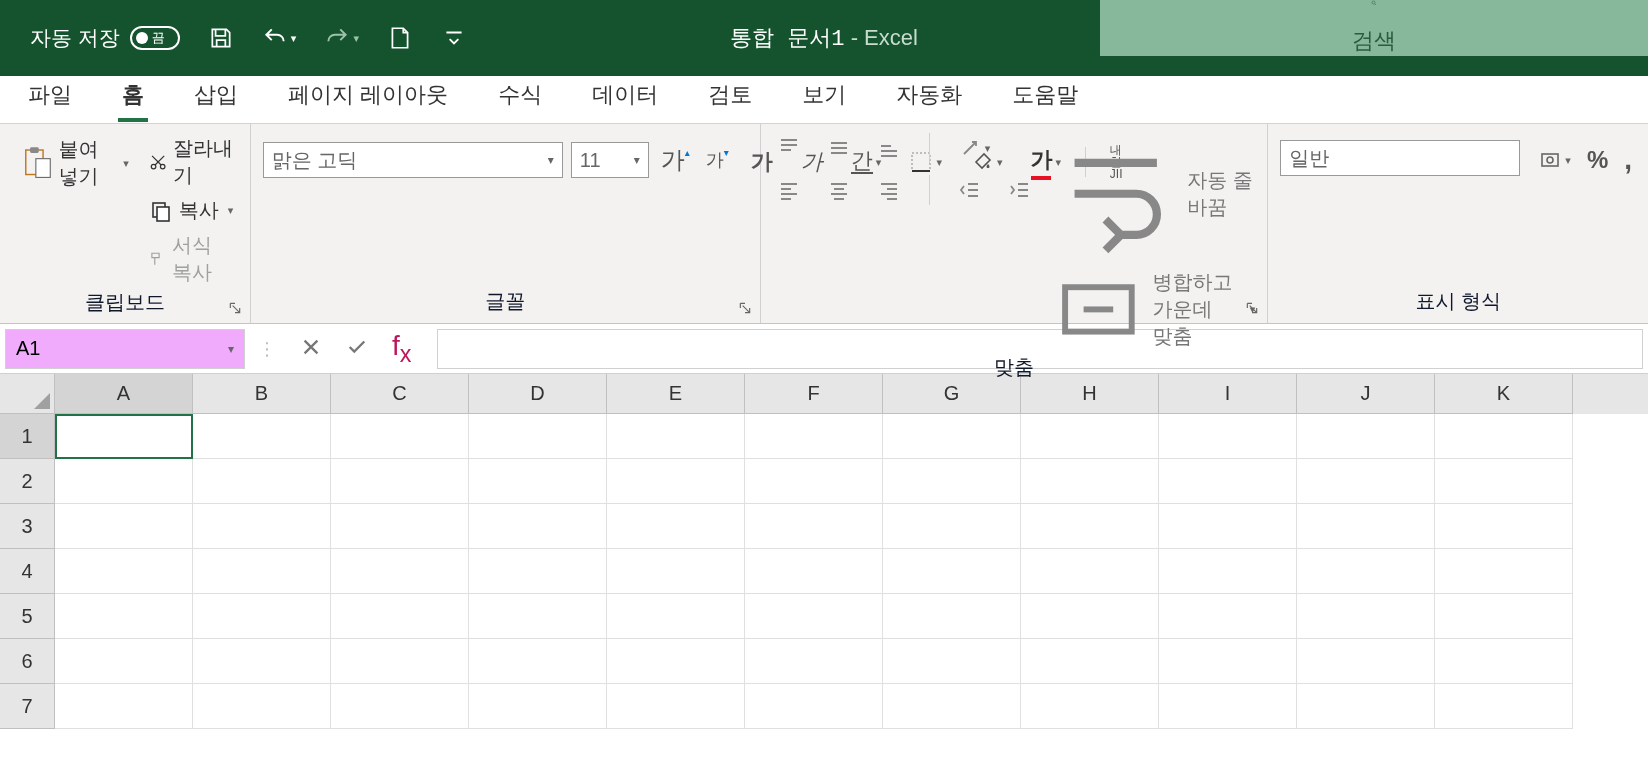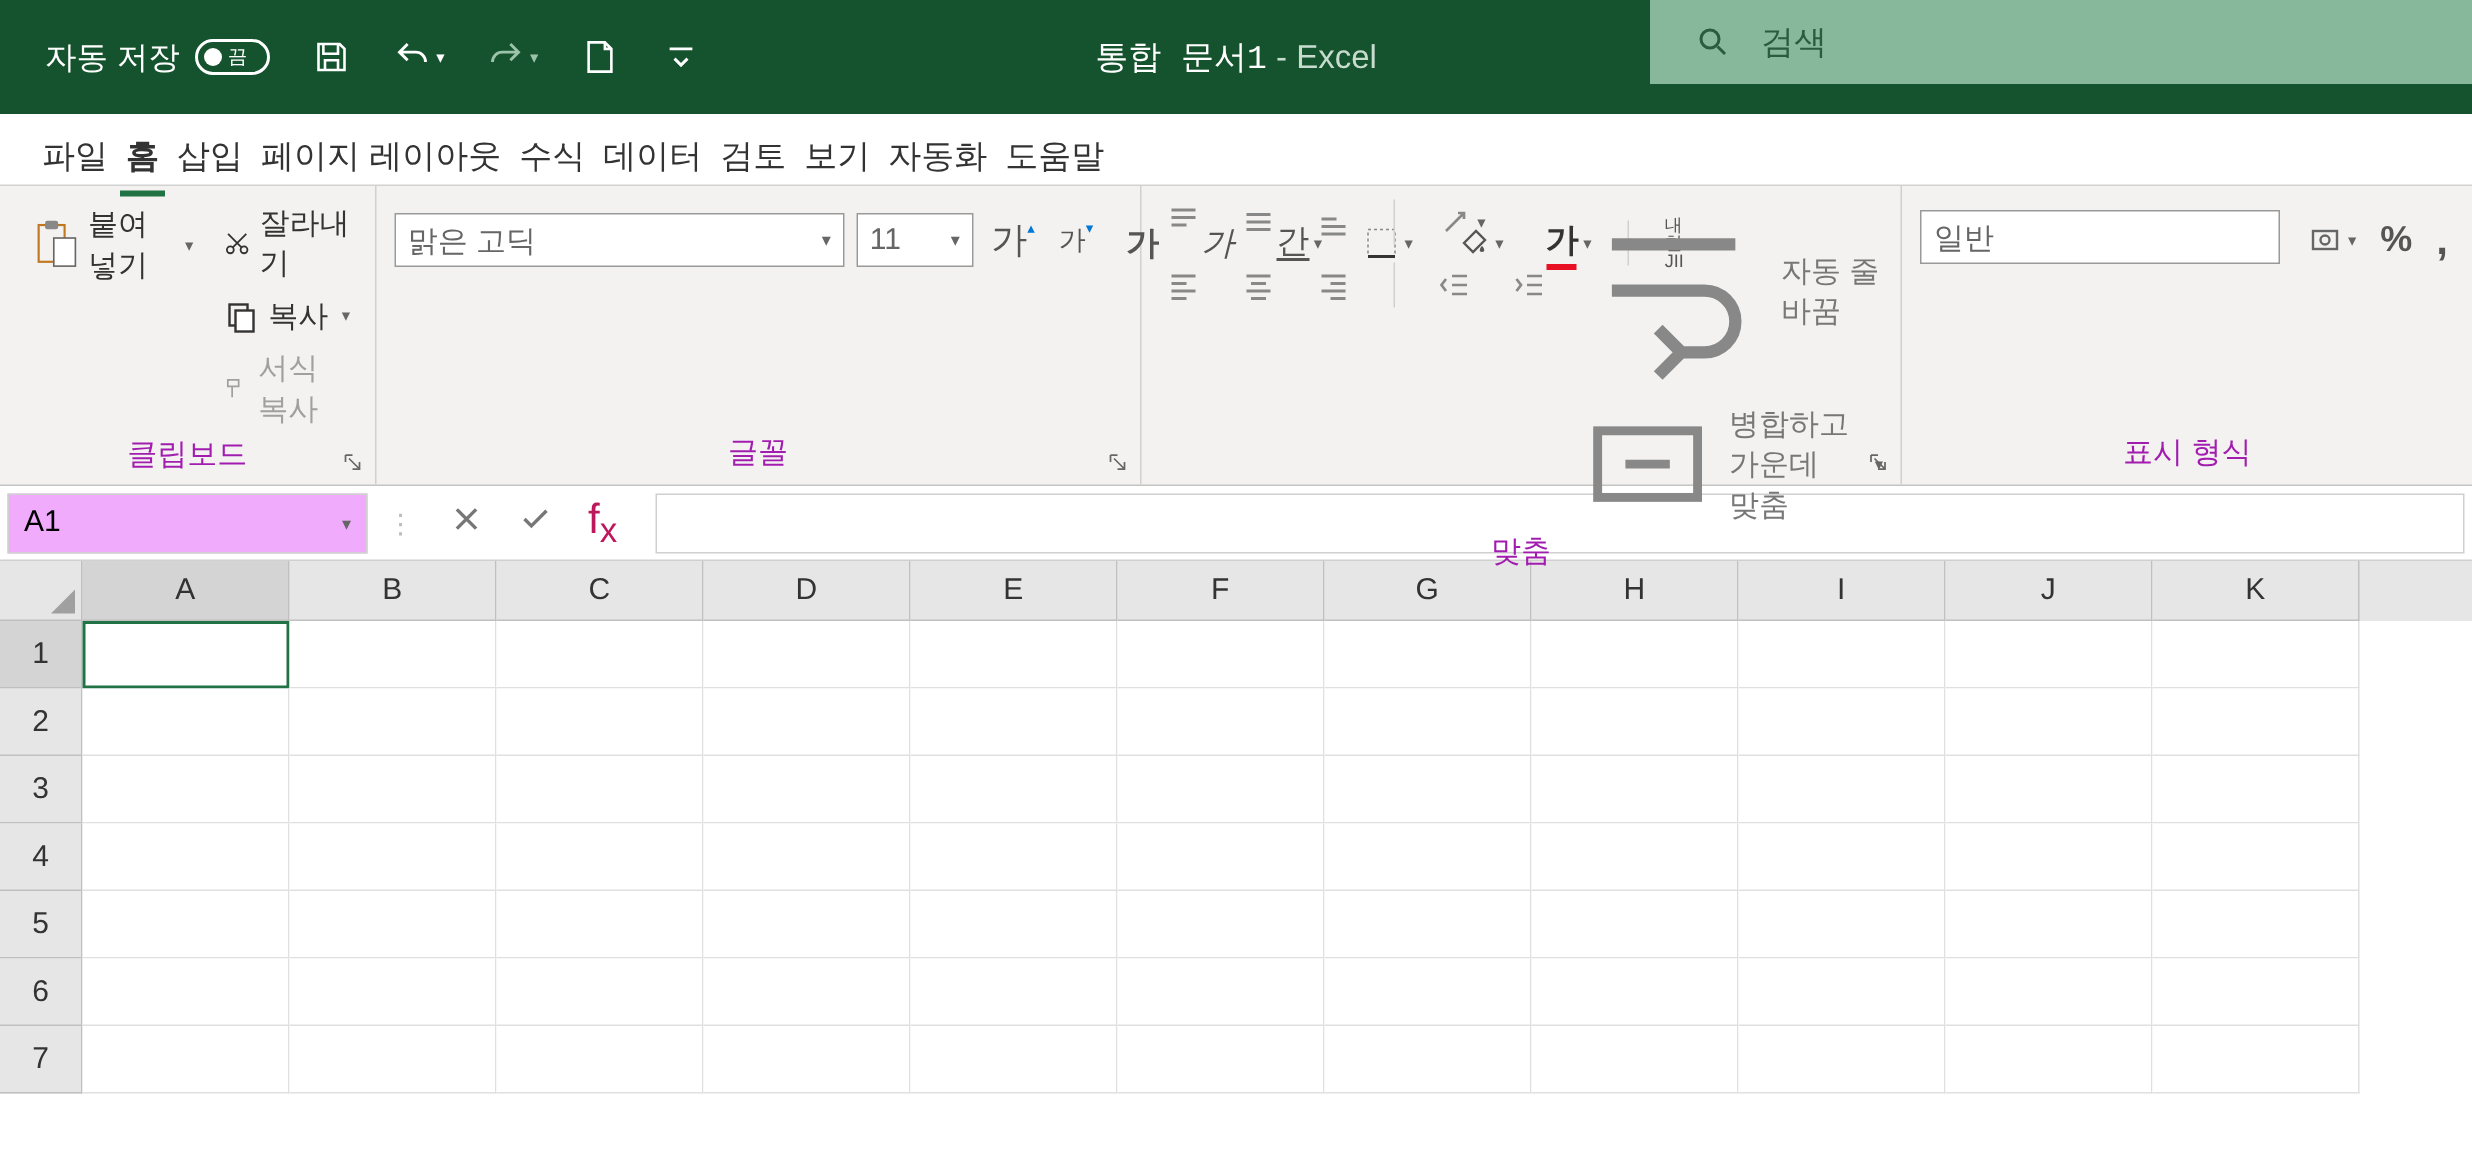--- a/index.html
+++ b/index.html
@@ -9,34 +9,34 @@
     .titlebar { background: #14532d; height: 76px; display: flex; align-items: center; color: #fff; position: relative; }
     .autosave { display: flex; align-items: center; margin-left: 30px; font-size: 21px; gap: 10px; }
     .autosave-toggle { display: inline-flex; align-items: center; border: 2px solid #fff; border-radius: 14px; height: 24px; width: 50px; padding: 0 4px; justify-content: flex-start; gap: 4px; }
     .autosave-toggle-dot { width: 12px; height: 12px; background: #fff; border-radius: 50%; }
     .autosave-toggle-label { font-size: 13px; }
     .qat { display: flex; align-items: center; gap: 28px; margin-left: 28px; }
     .qat svg { width: 26px; height: 26px; }
     .title-center { position: absolute; left: 50%; transform: translateX(-50%); font-size: 22px; white-space: nowrap; }
     .title-center .docname { color: #fff; font-family: Liberation Mono, monospace; }
     .title-center .appname { color: #c7dccf; }
-    .search-box { position: absolute; right: 0; top: 0; height: 56px; width: 548px; background: #87b89b; display: flex; align-items: center; padding: 0 30px; gap: 20px; color: #2b5b40; font-size: 22px; }
+    .search-box { position: absolute; right: 0; top: 0; height: 56px; width: 548px; background: #87b89b; display: flex; align-items: center; padding: 0 30px; gap: 20px; color: #2b5b40; font-size: 22px; flex-direction: column; }
     .search-box svg { width: 24px; height: 24px; }
 
     
-    .ribbon-tabs { background: #fff; height: 48px; display: flex; align-items: flex-end; padding-left: 22px; font-size: 22px; border-bottom: 1px solid #d4d4d4; }
+    .ribbon-tabs { background: #fff; height: 48px; display: flex; align-items: flex-start; padding-left: 22px; gap: 38px; font-size: 22px; border-bottom: 1px solid #d4d4d4; }
     .ribbon-tab { color: #333; padding: 4px 6px; cursor: pointer; position: relative; }
     .ribbon-tab.active { font-weight: 600; }
     .ribbon-tab.active::after { content: ""; position: absolute; left: 50%; transform: translateX(-50%); bottom: -8px; width: 30px; height: 4px; background: #217346; }
 
     
     .ribbon { background: #f3f2f1; height: 200px; display: flex; border-bottom: 1px solid #c4c4c4; box-shadow: 0 2px 4px rgba(0,0,0,0.08); }
     .group { display: flex; flex-direction: column; padding: 8px 12px 4px; position: relative; border-right: 1px solid #d0d0d0; }
     .group-body { flex: 1; display: flex; align-items: flex-start; }
-    .group-label { text-align: center; color: #a21caf; font-size: 20px; padding-bottom: 4px; position: relative; }
+    .group-label { text-align: center; color: #0f172a; font-size: 20px; padding-bottom: 4px; position: relative; }
     .dialog-launcher { position: absolute; right: 6px; bottom: 6px; width: 16px; height: 16px; }
     .dialog-launcher svg { width: 14px; height: 14px; color: #666; }
 
     .big-btn { display: flex; align-items: center; justify-content: center; gap: 4px; font-size: 20px; color: #333; padding: 4px 8px; }
     .big-btn svg { width: 48px; height: 48px; }
     .small-row { display: flex; align-items: center; gap: 6px; font-size: 20px; color: #333; padding: 3px 4px; }
     .small-row svg { width: 24px; height: 24px; }
     .disabled { color: #a0a0a0; }
 
     .clipboard-col { display: flex; flex-direction: column; gap: 2px; margin-left: 8px; }

